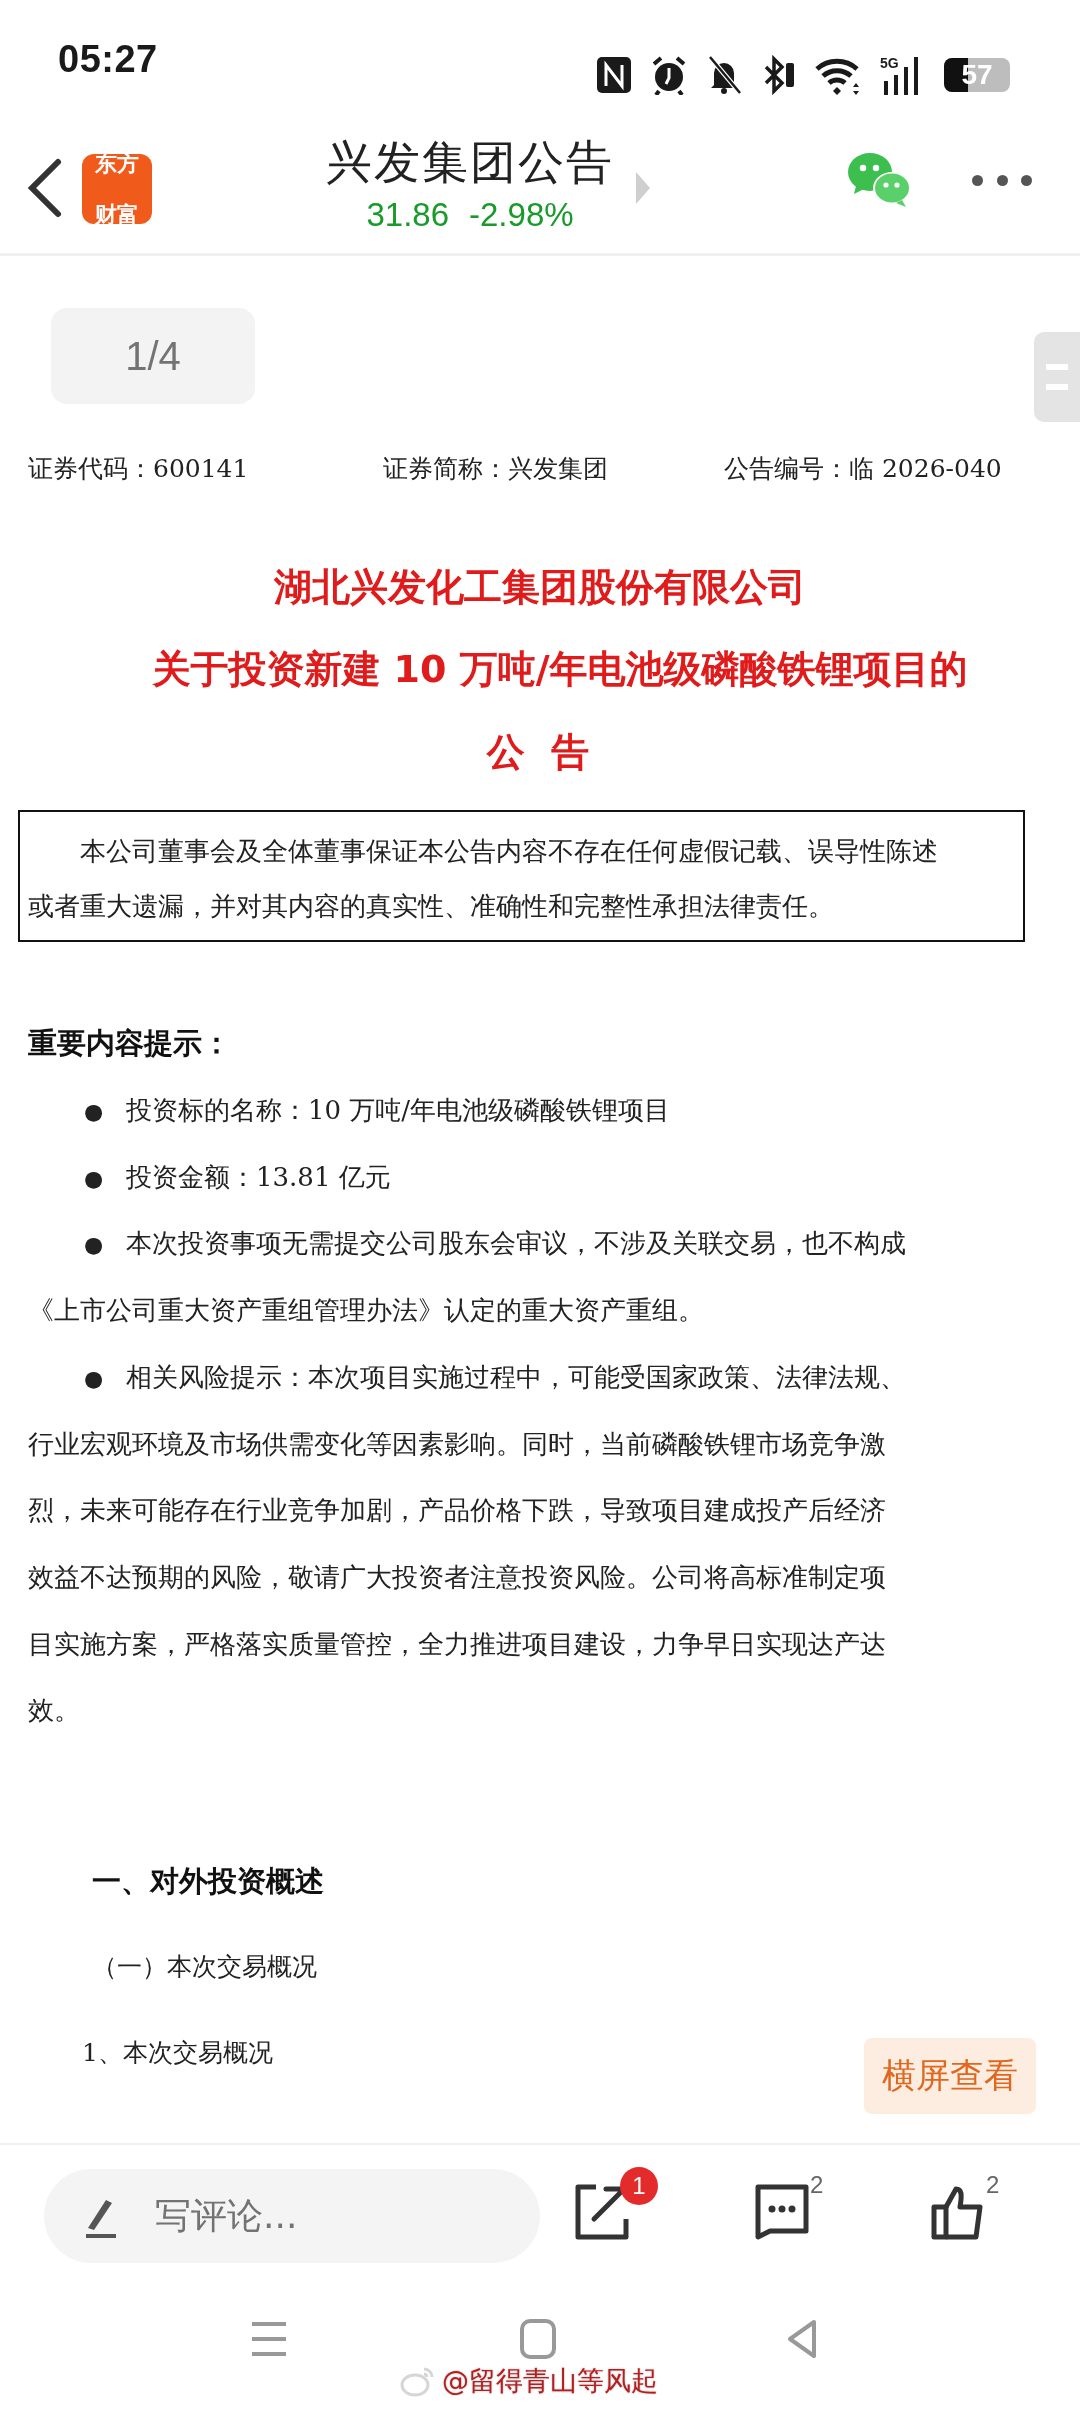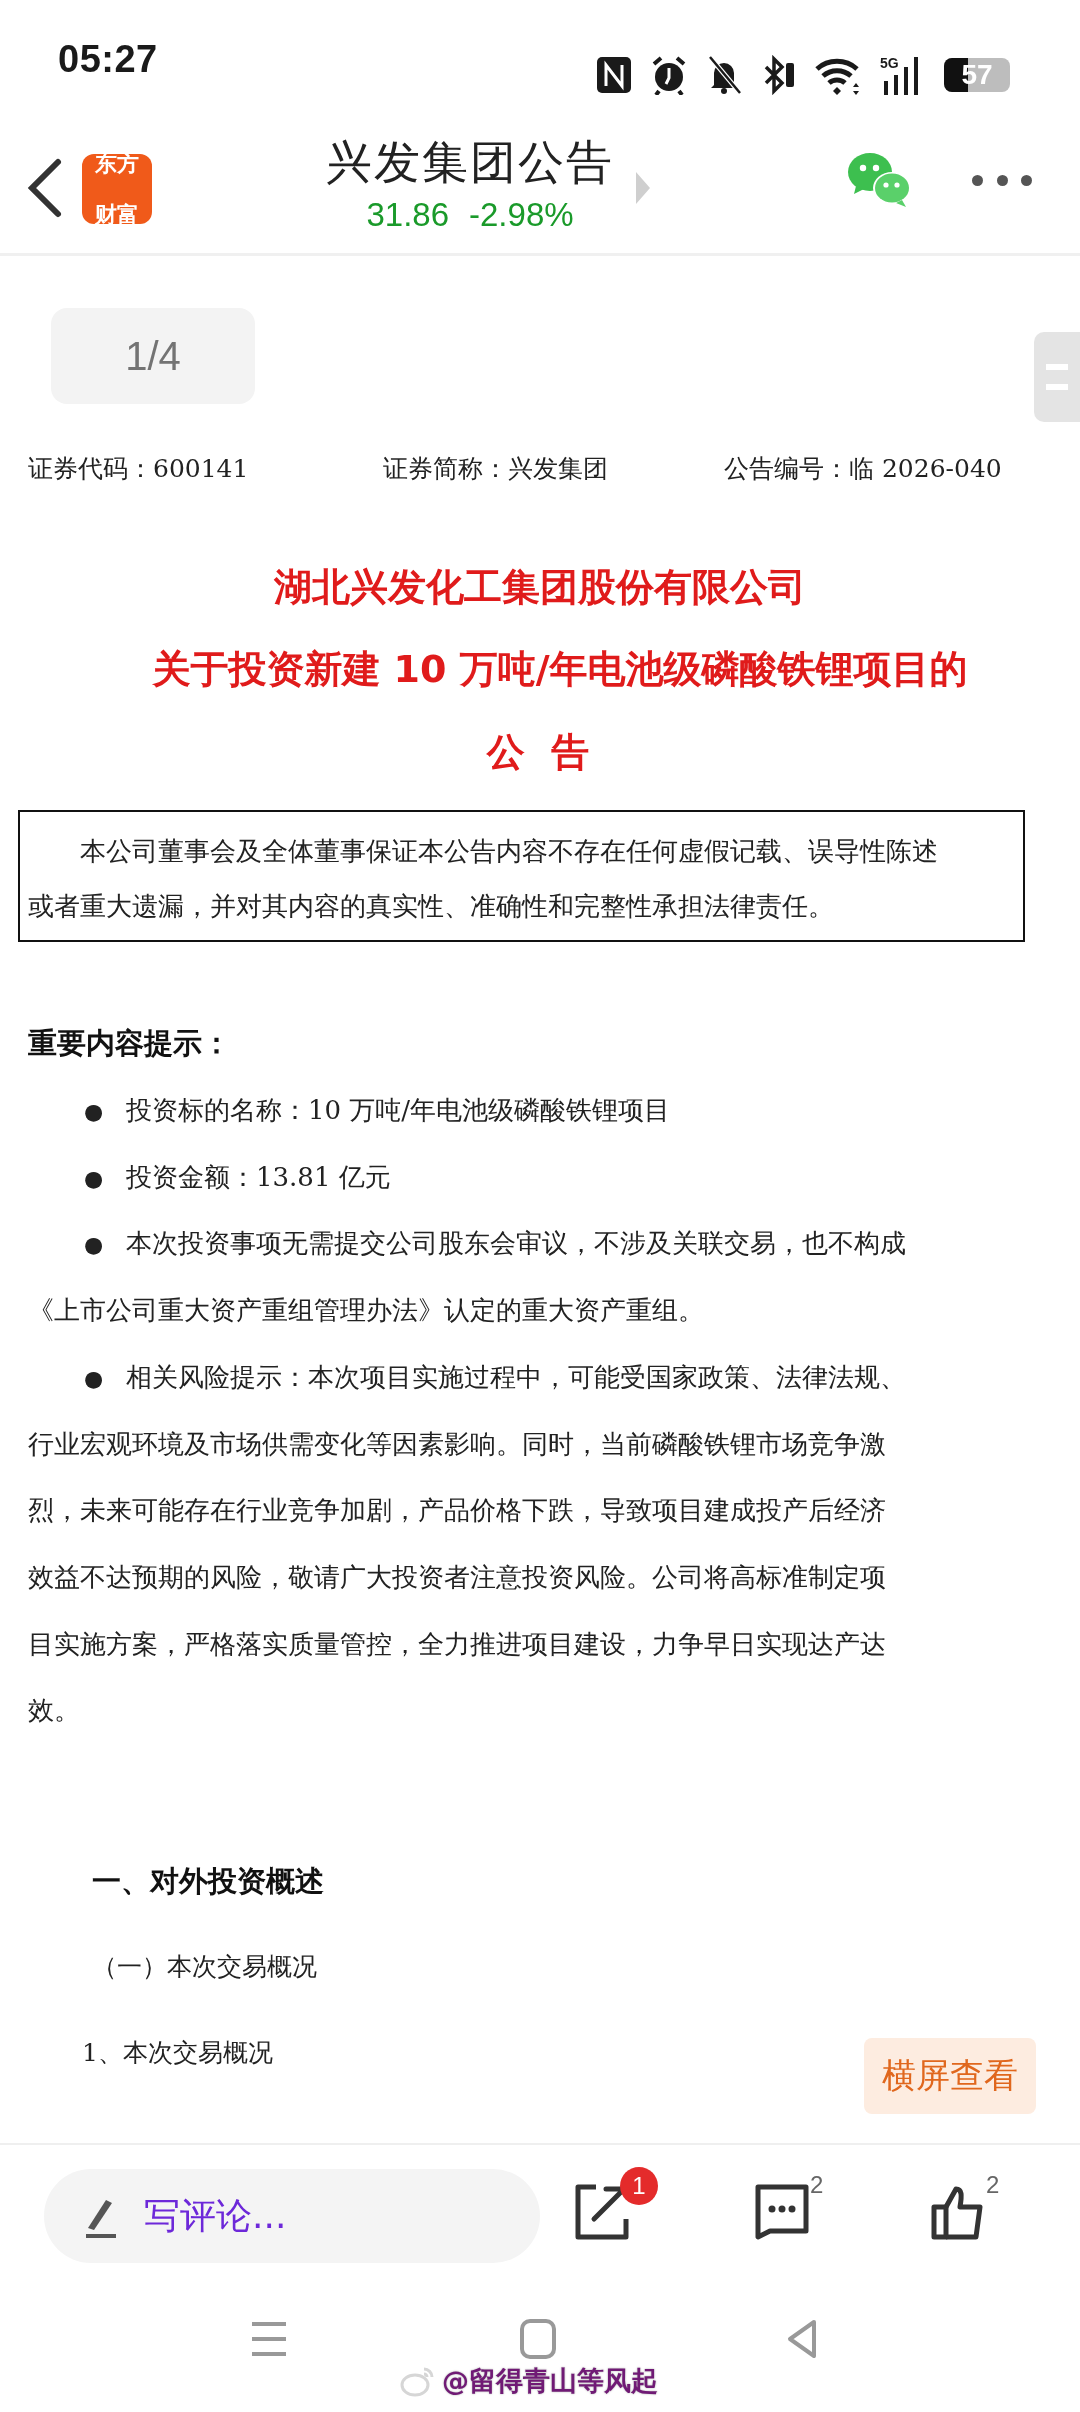--- a/index.html
+++ b/index.html
@@ -45,30 +45,30 @@
   .section-head { position: absolute; font-family: "DejaVu Sans", sans-serif; font-weight: bold; font-size: 29px; color: #111; }
   .bullet { position: absolute; left: 84px; font-size: 26px; white-space: nowrap; }
   .bullet::before { content: "●"; display: inline-block; width: 42px; font-size: 22px; }
   .para-line { position: absolute; left: 28px; font-size: 26px; white-space: nowrap; }
   .sub-head { position: absolute; font-size: 26px; white-space: nowrap; }
 
   .landscape-btn { position: absolute; left: 864px; top: 2038px; width: 172px; height: 76px; border-radius: 8px; background: #fdece0; color: #e0671d; font-size: 34px; display: flex; align-items: center; justify-content: center; font-family: "DejaVu Sans", sans-serif; }
 
   
   .action-bar { position: absolute; left: 0; top: 2143px; width: 1080px; height: 140px; border-top: 2px solid #efefef; background: #fff; }
-  .comment-input { position: absolute; left: 44px; top: 24px; width: 496px; height: 94px; border-radius: 47px; background: #f4f4f4; display: flex; align-items: center; padding-left: 40px; color: #6d28d9; font-size: 36px; }
+  .comment-input { position: absolute; left: 44px; top: 24px; width: 496px; height: 94px; border-radius: 47px; background: #f4f4f4; display: flex; align-items: center; padding-left: 40px; color: #737373; font-size: 36px; gap: 11px; }
   .comment-input svg { margin-right: 26px; }
   .action-icon { position: absolute; top: 36px; width: 70px; height: 70px; }
   .badge-red { position: absolute; left: 48px; top: -14px; width: 38px; height: 38px; border-radius: 50%; background: #e42b2b; color: #fff; font-family: "Liberation Sans", sans-serif; font-size: 24px; display: flex; align-items: center; justify-content: center; }
   .count { position: absolute; left: 58px; top: -10px; font-family: "Liberation Sans", sans-serif; font-size: 24px; color: #666; }
 
   
   .nav-bar { position: absolute; left: 0; top: 2283px; width: 1080px; height: 129px; }
   .nav-btn { position: absolute; top: 36px; }
-  .watermark { position: absolute; left: 400px; top: 80px; color: #701a75; font-size: 27px; text-shadow: 0 0 2px #aaa; display: flex; align-items: center; gap: 6px; font-weight: bold; }
+  .watermark { position: absolute; left: 400px; top: 80px; color: #b91c1c; font-size: 27px; text-shadow: 0 0 2px #aaa; display: flex; align-items: center; gap: 6px; }
 </style>
 </head>
 <body>
 
 <div class="status-bar">
   <div class="status-time">05:27</div>
   <div class="status-icons">
     <svg width="36" height="38" viewBox="0 0 36 38">
         <rect x="1" y="1" width="34" height="36" rx="5" fill="#1a1a1a"></rect>
         <path d="M10 30V9l16 21V9" stroke="#fff" stroke-width="3" fill="none"></path>

